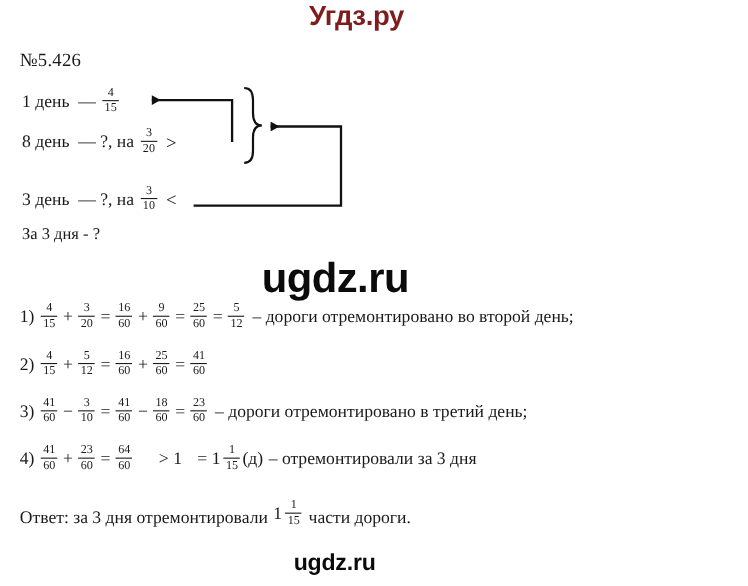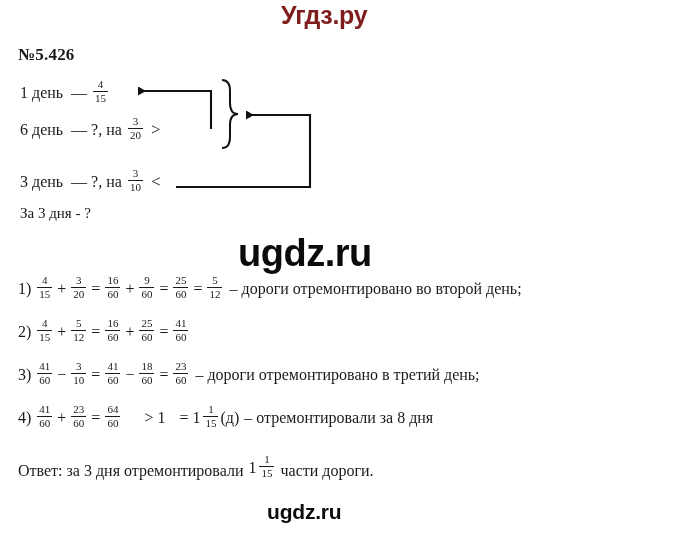--- a/index.html
+++ b/index.html
@@ -31,21 +31,21 @@
     letter-spacing: -0.3px;
     color: #7f1d1d;
   }
 
   
   .problem-number {
     position: absolute;
     left: 18px;
     top: 45px;
     font-family: "Liberation Serif", "DejaVu Serif", serif;
-    font-weight: bold;
+    font-weight: normal;
     font-size: 17px;
     letter-spacing: 0.2px;
   }
 
   
   .condition {
     position: absolute;
     left: 0;
     top: 74px;
     width: 680px;
@@ -181,21 +181,21 @@
   <div class="cond-line l1">
     <span class="txt">1 день</span>
     <span class="dash">—</span>
     <span class="frac">
       <span class="num">4</span>
       <span class="den">15</span>
     </span>
   </div>
 
   <div class="cond-line l2">
-    <span class="txt">6 день</span>
+    <span class="txt">8 день</span>
     <span class="dash">—</span>
     <span class="txt">?, на</span>
     <span class="frac">
       <span class="num">3</span>
       <span class="den">20</span>
     </span>
     <span class="cmp">&gt;</span>
   </div>
 
   <div class="cond-line l3">
@@ -342,21 +342,21 @@
     <span class="gap2"></span>
     <span>=</span>
     <span class="mixed" style="margin-left:4px;">
       <span class="whole">1</span>
       <span class="frac">
         <span class="num">1</span>
         <span class="den">15</span>
       </span>
     </span>
     <span>(д)</span>
-    <span class="tail">– отремонтировали за 8 дня</span>
+    <span class="tail">– отремонтировали за 3 дня</span>
   </div>
 </div>
 
 <div class="answer">
   <span>Ответ: за 3 дня отремонтировали</span>
   <span class="mixed" style="margin-left:5px;">
     <span class="whole">1</span>
     <span class="frac">
       <span class="num">1</span>
       <span class="den">15</span>

